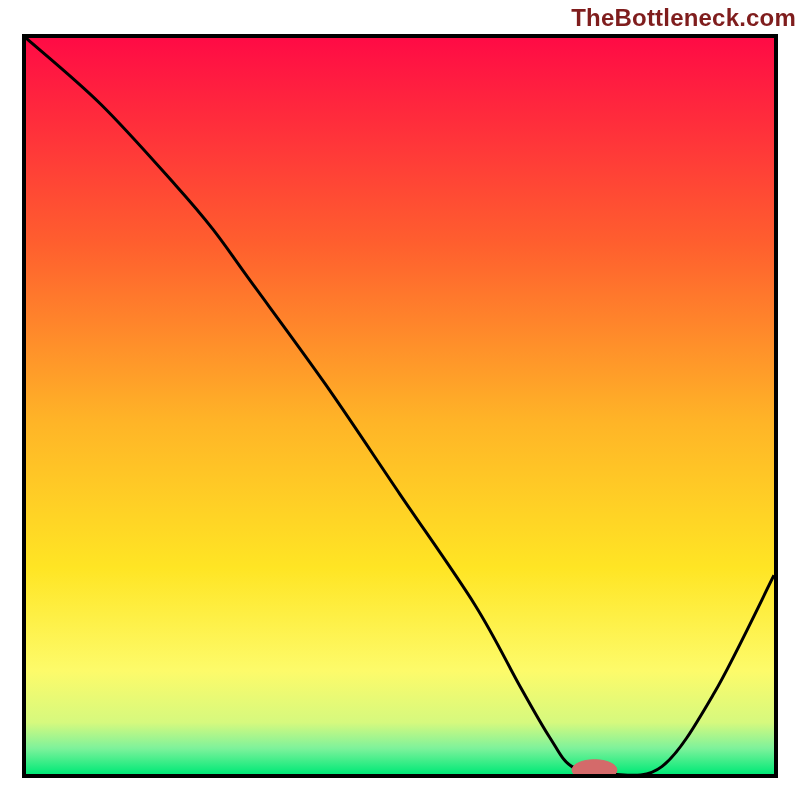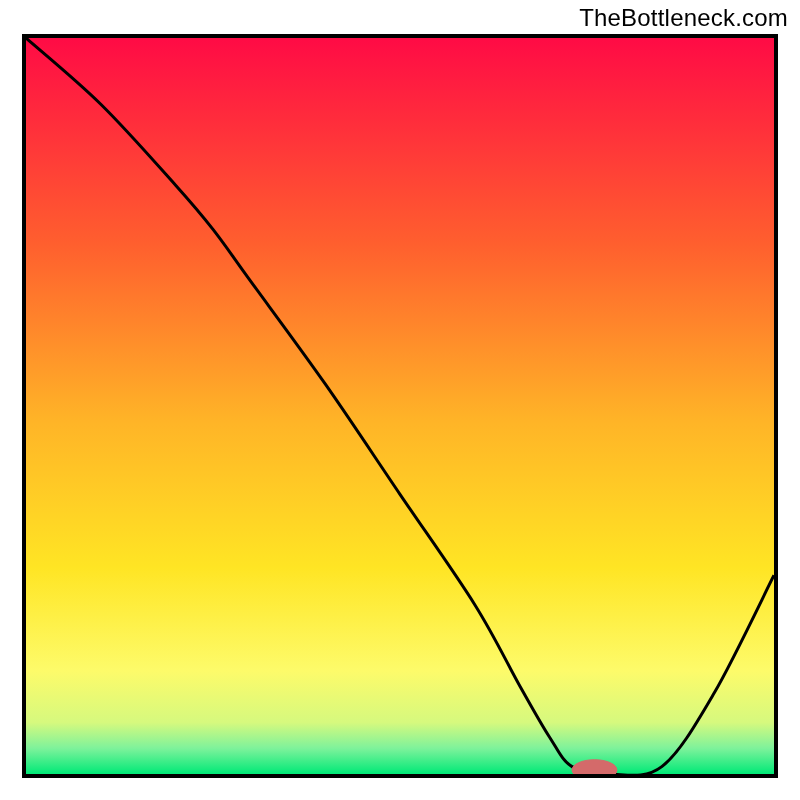--- a/index.html
+++ b/index.html
@@ -11,24 +11,24 @@
     font-family: Arial, Helvetica, sans-serif;
   }
   .frame {
     position: relative;
     width: 800px;
     height: 800px;
   }
   .watermark {
     position: absolute;
     top: 4px;
-    right: 12px;
+    right: 4px;
     font-size: 24px;
-    font-weight: 400;
-    color: #000000;
+    font-weight: 700;
+    color: #7f1d1d;
     letter-spacing: 0.2px;
     z-index: 5;
   }
   .plot-box {
     position: absolute;
     left: 22px;
     top: 34px;
     width: 756px;
     height: 744px;
     border: 4px solid #000000;

